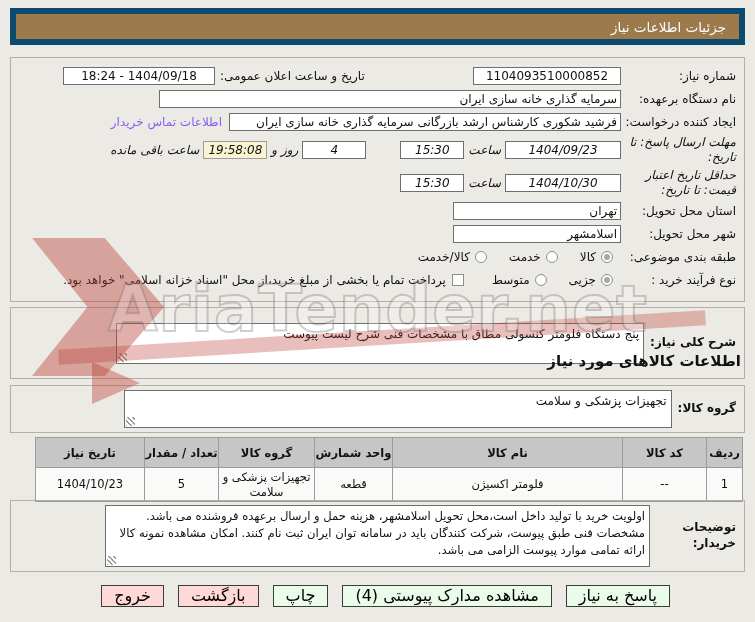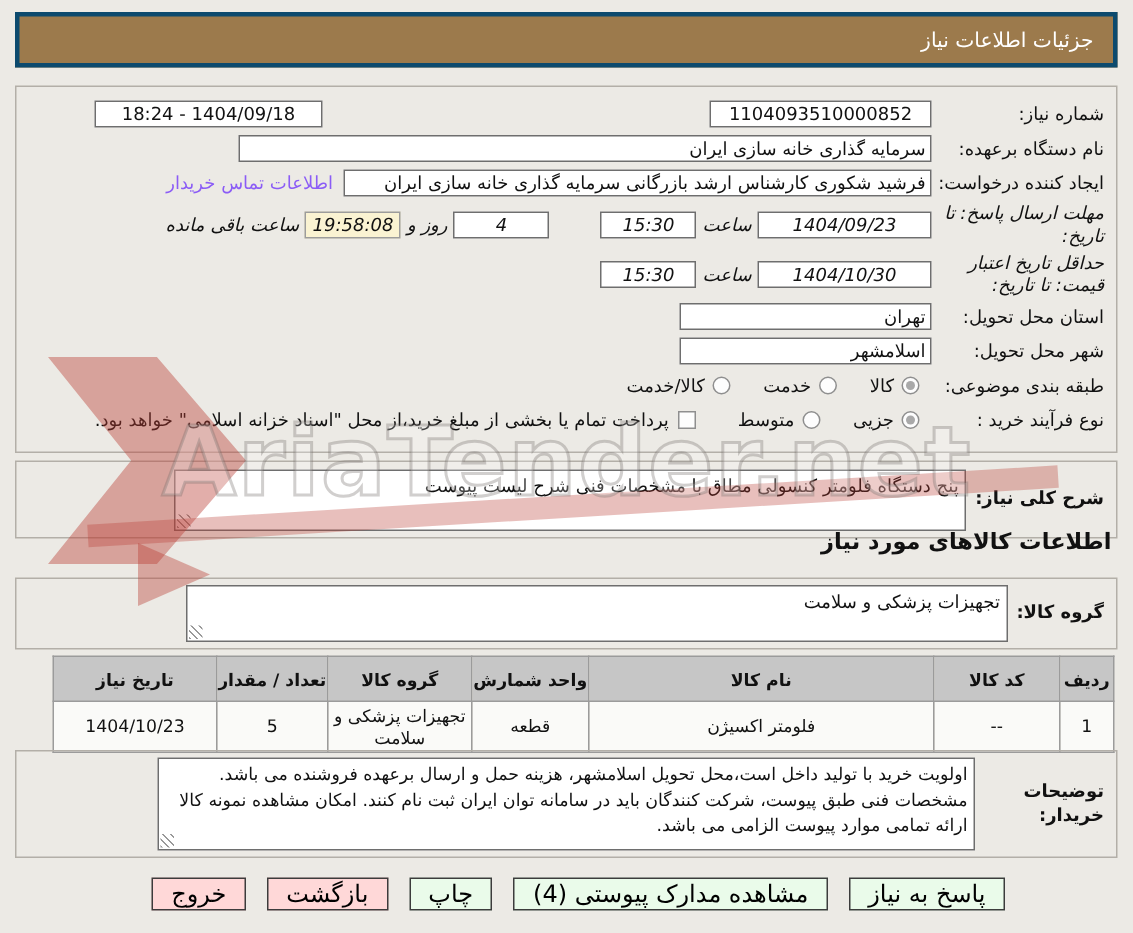--- a/index.html
+++ b/index.html
@@ -12,21 +12,21 @@
     direction: rtl;
     overflow: hidden;
   }
   .page { position: relative; width: 755px; height: 622px; }
 
   
   .titlebar {
     position: absolute; top: 8px; right: 10px; left: 10px; height: 37px;
     background: #9c7a4c; color: #fff;
     display: flex; align-items: center; padding-right: 13px;
-    font-size: 13.5px; border: 3px solid #0c4a6e;
+    font-size: 13.5px; border: 6px solid #0c4a6e;
   }
 
   
   .panel {
     position: absolute; right: 10px; left: 10px;
     border: 1px solid #b3afa8; background: transparent;
   }
   .main-panel { top: 57px; height: 245px; padding: 8px 8px 4px 8px; display:flex; flex-direction:column; gap:3px; }
 
   .row { display: flex; align-items: center; min-height: 20px; }
@@ -59,21 +59,21 @@
     content: ""; position: absolute; inset: 2px;
     border-radius: 50%; background: #a9a9a9;
   }
   .checkbox {
     width: 12px; height: 12px; border: 1px solid #8f8f8f;
     background: #fdfdfd; flex: 0 0 auto; margin: 0 14px 0 6px;
   }
   .optlabel { margin-left: 14px; white-space: nowrap; }
 
   
-  .desc-panel { top: 307px; height: 52px; display: flex; align-items: center; padding: 0 8px; }
+  .desc-panel { top: 307px; height: 72px; display: flex; align-items: center; padding: 0 8px; }
   .goods-panel { top: 385px; height: 48px; display: flex; align-items: center; padding: 0 8px; }
   .notes-panel { top: 500px; height: 72px; display: flex; align-items: center; padding: 0 8px; }
   .blabel { font-weight: bold; flex: 0 0 auto; line-height: 1.3; }
   .tbox {
     background: #fff; border: 1px solid #6e6e6e;
     padding: 2px 4px; position: relative; overflow: hidden;
     line-height: 1.45; margin-right: 6px;
   }
   .tbox .handle {
     position: absolute; left: 1px; bottom: 1px; width: 9px; height: 9px;
@@ -141,20 +141,21 @@
   <div class="titlebar">
     <span>جزئیات اطلاعات نیاز</span>
   </div>
 
   <div class="panel main-panel">
 
     <div class="row">
       <span class="lab">شماره نیاز:</span>
       <div class="fld center w148">1104093510000852</div>
       <div class="leftgrp">
+        <span class="lab2">تاریخ و ساعت اعلان عمومی:</span>
         <div class="fld center w152">1404/09/18 - 18:24</div>
       </div>
     </div>
 
     <div class="row">
       <span class="lab">نام دستگاه برعهده:</span>
       <div class="fld w462">سرمایه گذاری خانه سازی ایران</div>
     </div>
 
     <div class="row">

